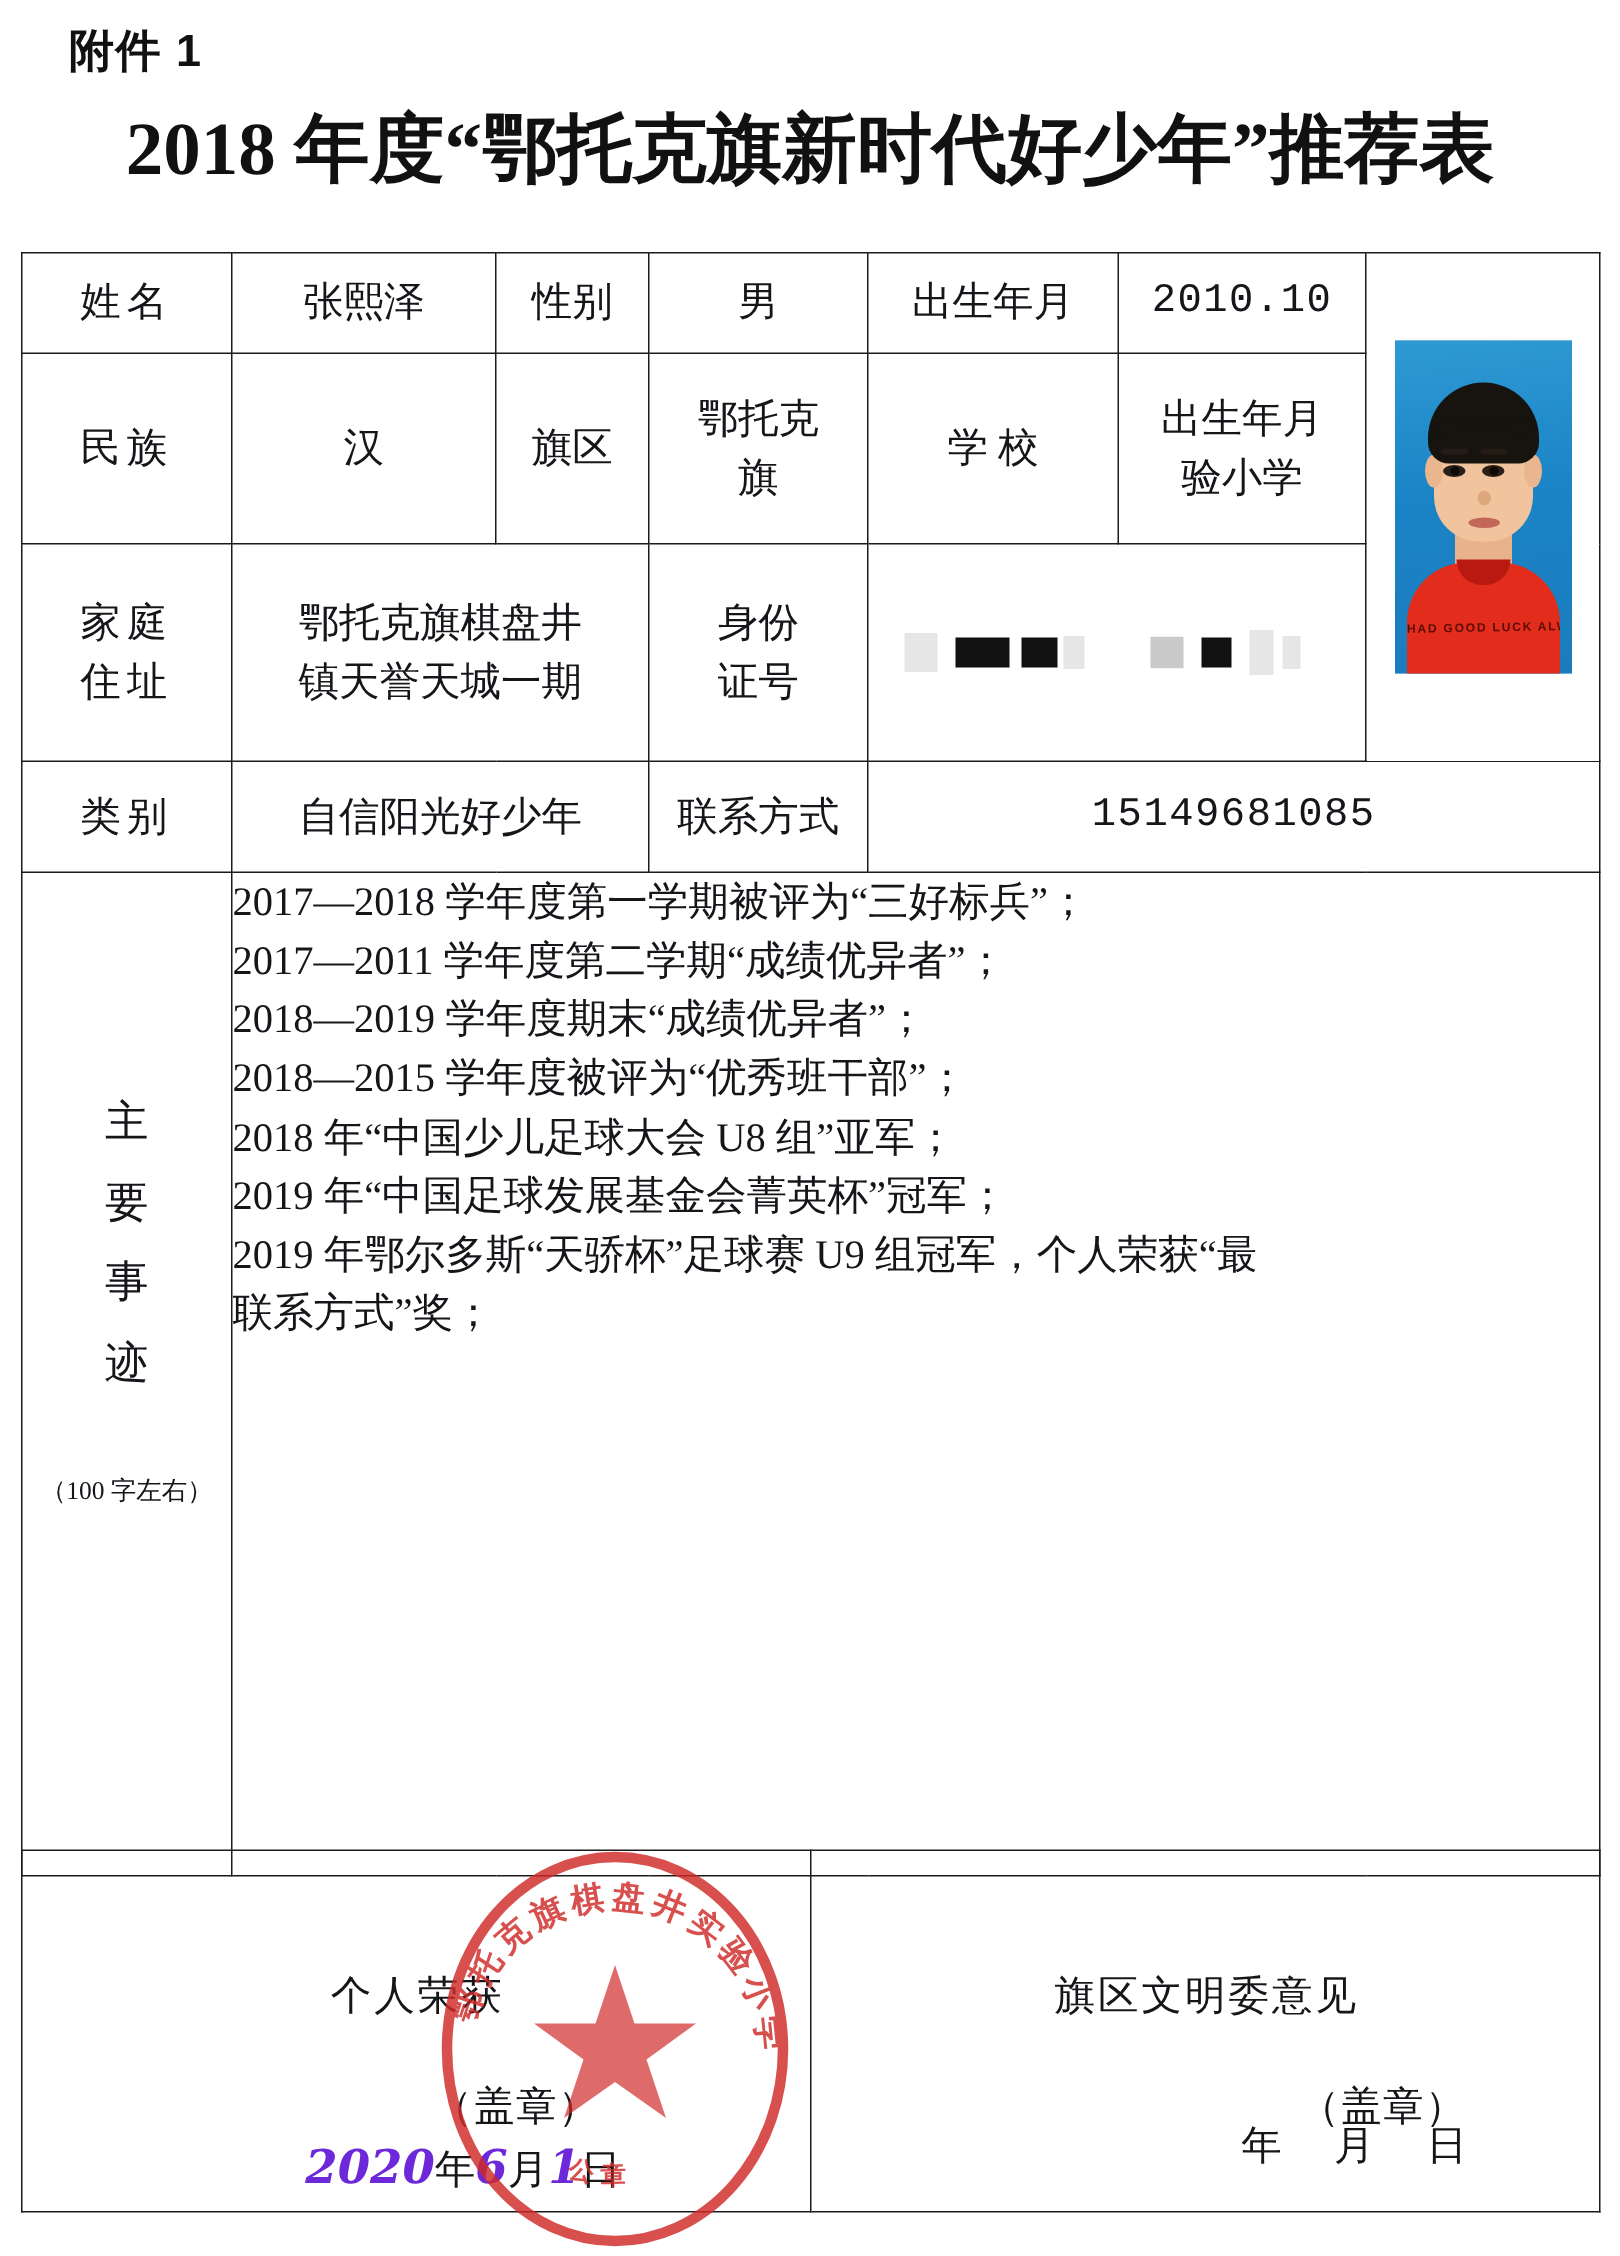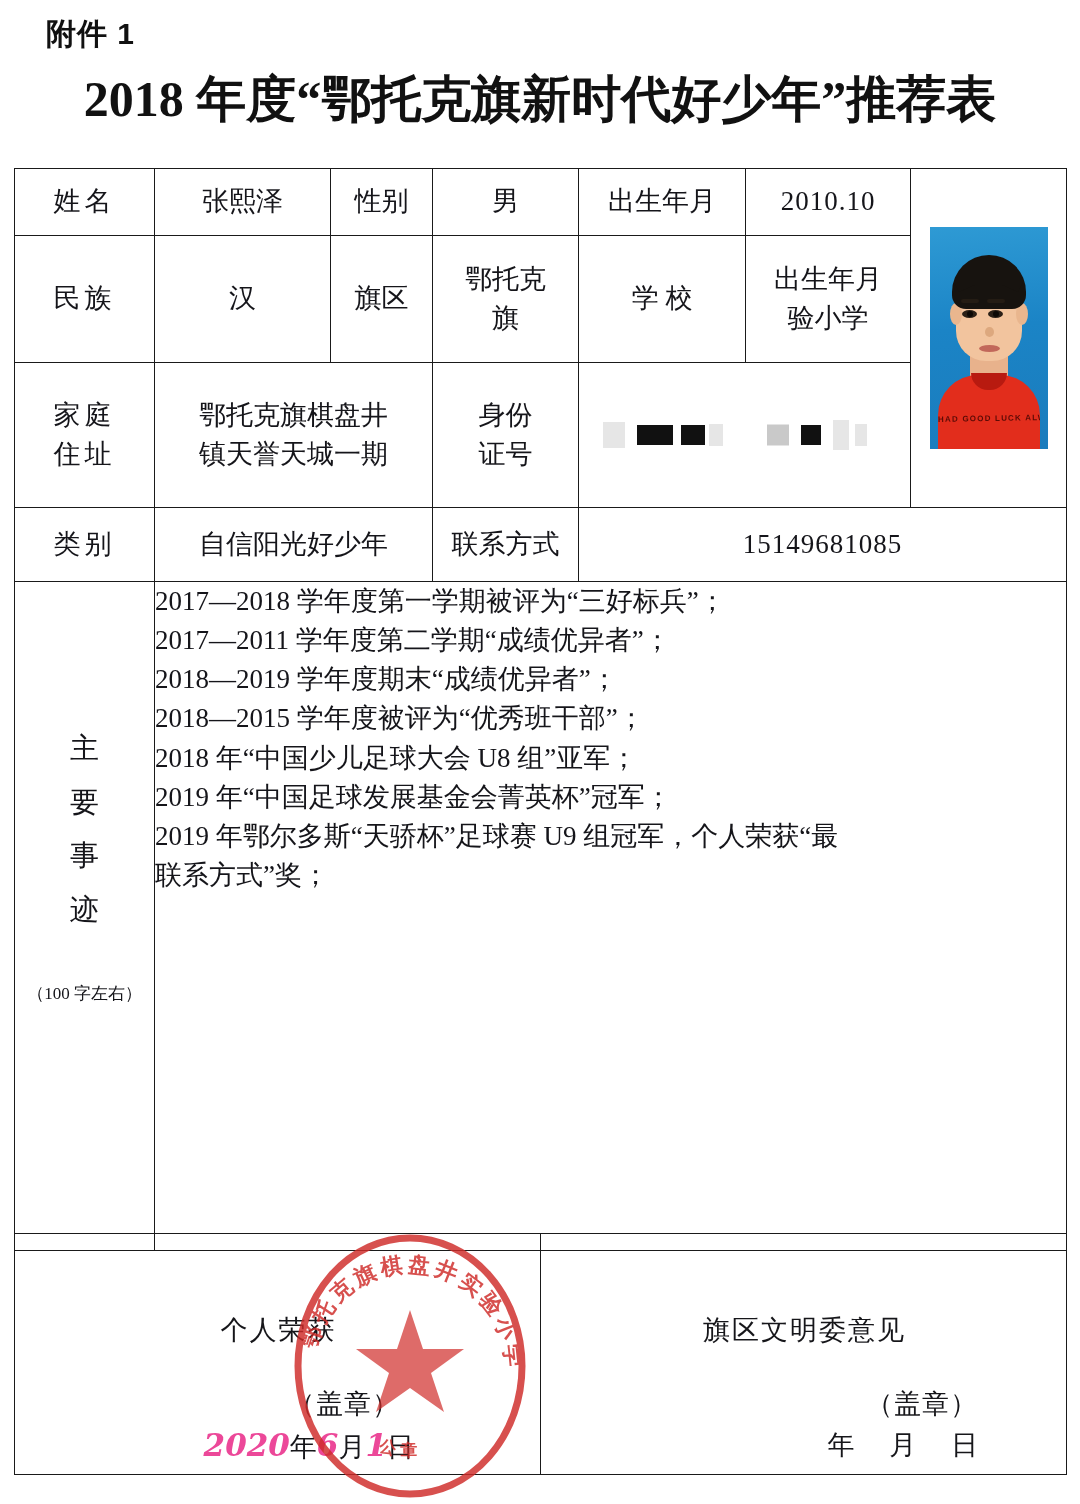--- a/index.html
+++ b/index.html
@@ -55,21 +55,21 @@
   #form-table td {
     border: 1.6px solid #1a1a1a;
     text-align: center;
     vertical-align: middle;
     font-size: 27px;
     color: #15151a;
     padding: 0;
     line-height: 1.45;
   }
   .lbl { letter-spacing: 4px; }
-  .num { font-family: Liberation Serif, serif; letter-spacing: 1px; }
+  .num { font-family: Liberation Mono, monospace; letter-spacing: 1px; }
 
   .r1 { height: 67px; }
   .r2 { height: 127px; }
   .r3 { height: 145px; }
   .r4 { height: 74px; }
 
   .cell-two-line { line-height: 1.55; }
 
   
   #photo-cell { padding: 0; position: relative; background: #fff; }
@@ -172,28 +172,28 @@
   }
   #opinion-table td {
     border: 1.6px solid #1a1a1a;
     height: 238px;
     vertical-align: top;
     position: relative;
     font-size: 27px;
   }
   .op-title { position: absolute; top: 78px; width: 100%; text-align: center; letter-spacing: 2px; }
   .op-seal  { position: absolute; top: 152px; right: 88px; letter-spacing: 1px; margin-left: 48px; }
-  .op-date  { position: absolute; top: 193px; right: 74px; letter-spacing: 14px; }
+  .op-date  { position: absolute; top: 178px; right: 74px; letter-spacing: 14px; }
   .op-date-school { position: absolute; top: 193px; right: 74px; letter-spacing: 0; white-space: nowrap; }
   .hand {
     font-family: "DejaVu Serif", serif;
     font-style: italic;
     font-weight: bold;
     font-size: 31px;
-    color: #ec4899;
+    color: #6d28d9;
   }
 
   
   #school-seal {
     position: absolute;
     left: 276px;
     top: 1218px;
     width: 268px;
     height: 286px;
     pointer-events: none;

